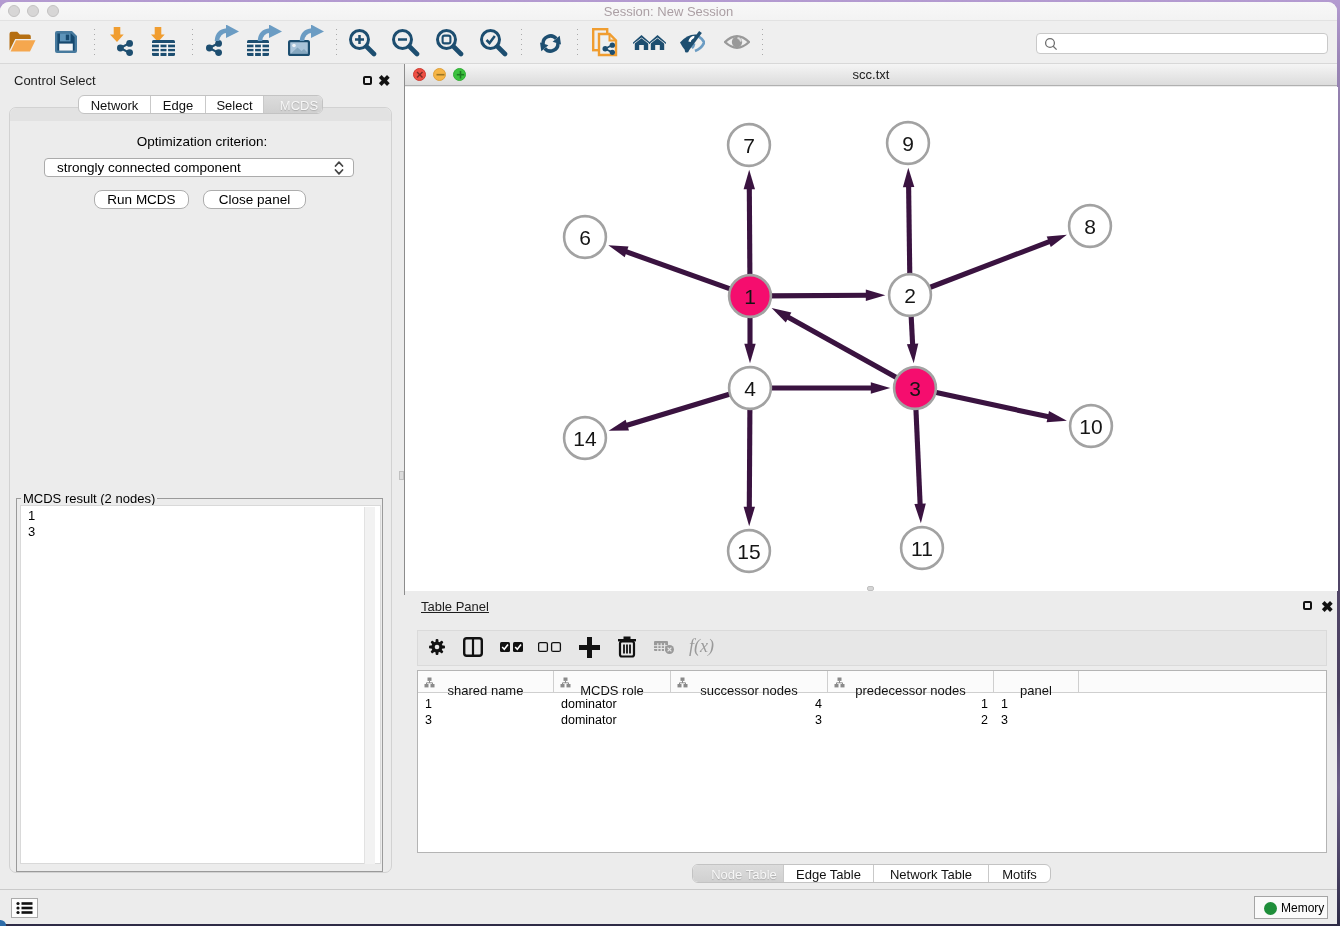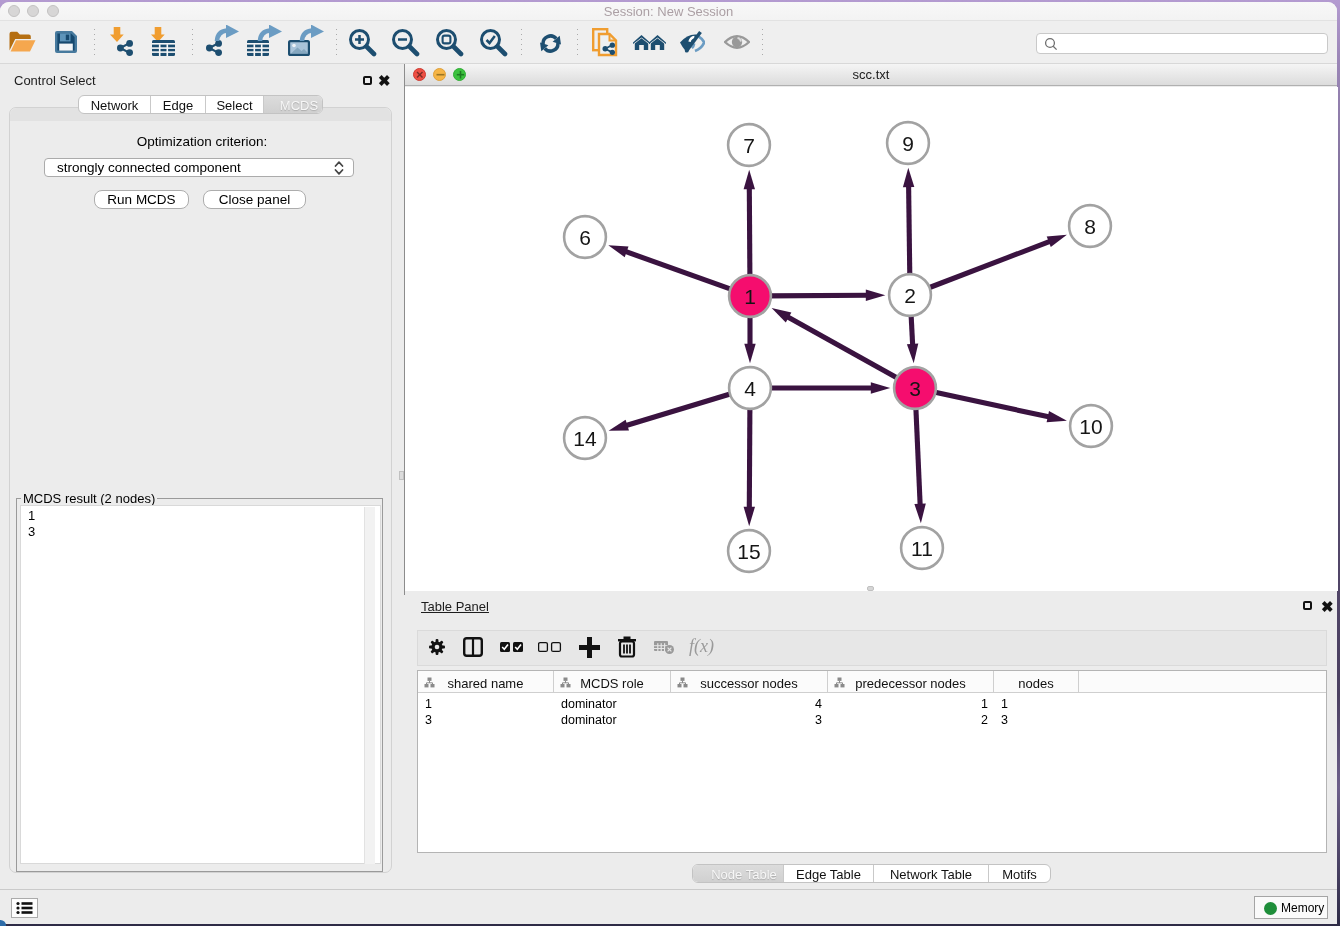--- a/index.html
+++ b/index.html
@@ -64,21 +64,21 @@
 #canvas { position:absolute; left:0; top:23px; width:933px; height:504px; background:#fff; }
 
 .vhandle { position:absolute; left:399px; top:407px; width:5px; height:9px; background:#dcdcdc; border:1px solid #c0c0c0; }
 .hhandle { position:absolute; left:867px; top:584px; width:7px; height:5px; background:#d6d6d6; border:1px solid #c0c0c0; border-radius:2px; }
 
 #tpanel { position:absolute; left:404px; top:593px; width:933px; height:294px; background:#ececec; }
 #tp-title { position:absolute; left:17px; top:4px; font-size:13px; color:#1d1d1d;text-decoration:underline; }
 #tp-toolbar { position:absolute; left:13px; top:35px; width:910px; height:36px; background:#e7e7e7; border:1px solid #dadada; }
 #tp-table { position:absolute; left:13px; top:75px; width:910px; height:183px; background:#fff; border:1px solid #b4b4b4; }
 #tp-header { position:absolute; left:0; top:0; width:100%; height:22px; background:#fbfbfb; border-bottom:1px solid #cfcfcf; }
-.th { position:absolute; top:0; height:22px; border-right:1px solid #cfcfcf; font-size:13px; color:#111; text-align:center; padding-top:5px; }
+.th { position:absolute; top:0; height:22px; border-right:1px solid #cfcfcf; font-size:13px; color:#111; text-align:center; padding-top:12px; }
 .row { position:absolute; font-size:12.5px; color:#000; }
 
 #tp-tabs { left:288px; top:269px; height:19px; }
 #tp-tabs .t1{width:91px} #tp-tabs .t2{width:90px} #tp-tabs .t3{width:115px} #tp-tabs .t4{width:61px}
 
 #statusbar { position:absolute; left:0; top:887px; width:100%; height:35px; background:#ececec; border-top:1px solid #cacaca; }
 #list-btn { position:absolute; left:11px; top:8px; width:27px; height:20px; background:#fdfdfd; border:1px solid #ababab; }
 #mem-btn { position:absolute; left:1254px; top:6px; width:74px; height:23px; background:#fafafa; border:1px solid #a5a5a5; font-size:12px; color:#000; }
 #mem-btn .dot { position:absolute; left:9px; top:5px; width:13px; height:13px; border-radius:50%; background:#1e8e3a; }
 #mem-btn .lbl { position:absolute; left:26px; top:4px; }
@@ -432,21 +432,21 @@
               </g>
             </svg>successor nodes</div>
       <div class="th" style="left:410px;width:166px"><svg style="position:absolute;left:6px;top:6px" width="11" height="11" viewBox="0 0 11 11">
               <g fill="#8a8a8a">
                 <rect x="3.5" y="0.5" width="4" height="3.4"></rect>
                 <rect x="0.5" y="7" width="4" height="3.4"></rect>
                 <rect x="6.5" y="7" width="4" height="3.4"></rect>
                 <path d="M5.5 4 V6 M2.5 7 V5.8 H8.5 V7" fill="none" stroke="#8a8a8a" stroke-width="1"></path>
               </g>
             </svg>predecessor nodes</div>
-      <div class="th" style="left:576px;width:85px">nodes</div>
+      <div class="th" style="left:576px;width:85px">panel</div>
       <div class="th" style="left:661px;width:249px;border-right:none"></div>
       </div>
       <div id="tp-rows">
       <div class="row" style="left:0px;top:26px;width:136px;text-align:left;padding-left:7px">1</div>
       <div class="row" style="left:136px;top:26px;width:117px;text-align:left;padding-left:7px">dominator</div>
       <div class="row" style="left:253px;top:26px;width:157px;text-align:right;padding-right:6px">4</div>
       <div class="row" style="left:410px;top:26px;width:166px;text-align:right;padding-right:6px">1</div>
       <div class="row" style="left:576px;top:26px;width:85px;text-align:left;padding-left:7px">1</div>
       <div class="row" style="left:0px;top:42px;width:136px;text-align:left;padding-left:7px">3</div>
       <div class="row" style="left:136px;top:42px;width:117px;text-align:left;padding-left:7px">dominator</div>

